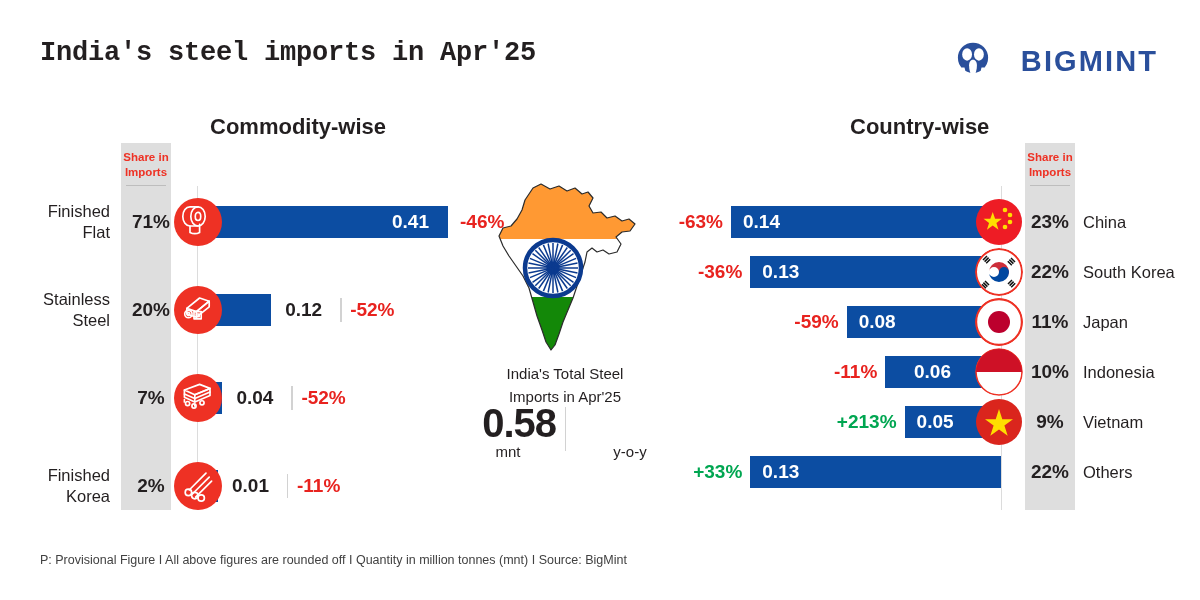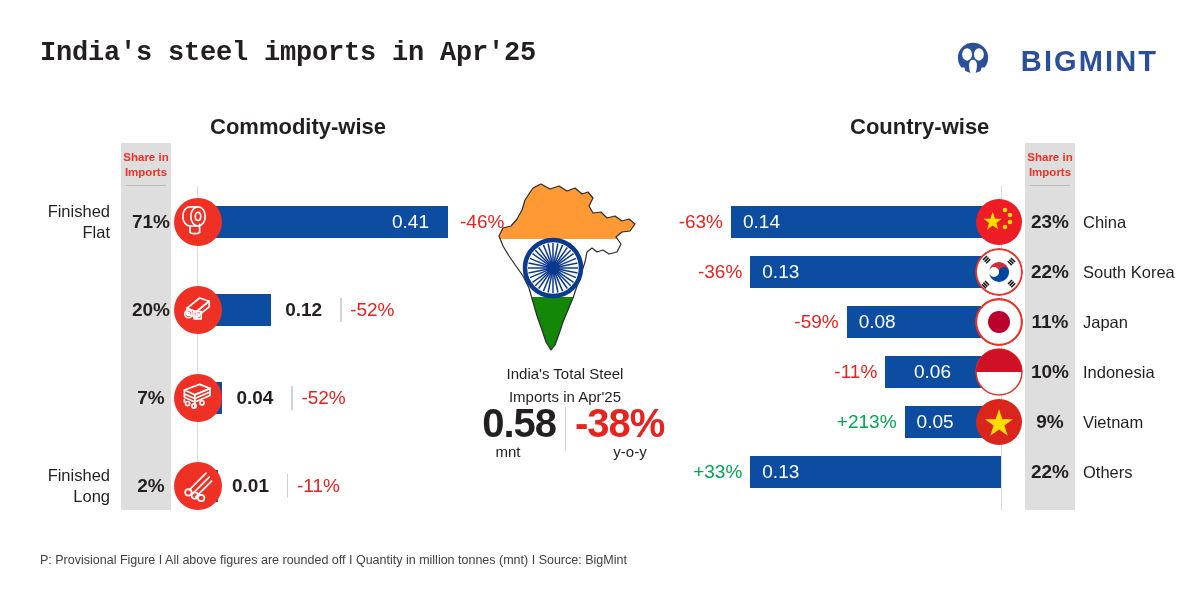--- a/index.html
+++ b/index.html
@@ -67,29 +67,29 @@
     position:absolute;left:1083px;font-size:16.5px;color:#231f20;
     top:50%;transform:translateY(-50%);white-space:nowrap;
   }
 
   
   .bar{position:absolute;background:#0c4da2;height:32px;top:50%;transform:translateY(-50%);}
   .bar-l{left:198px;}
 
   .val-in{
     position:absolute;top:50%;transform:translateY(-50%);
-    font-size:19px;font-weight:normal;color:#ffffff;
+    font-size:19px;font-weight:bold;color:#ffffff;
   }
   .val-out{
     position:absolute;top:50%;transform:translateY(-50%);
     font-size:19px;font-weight:bold;color:#231f20;white-space:nowrap;
   }
   .pct{
     position:absolute;top:50%;transform:translateY(-50%);
-    font-size:19px;font-weight:normal;white-space:nowrap;
+    font-size:19px;font-weight:bold;white-space:nowrap;
   }
   .neg{color:#e8231f;}
   .pos{color:#00a651;}
   .divider{
     position:absolute;top:50%;transform:translateY(-50%);
     width:1.4px;height:24px;background:#d2d2d2;
   }
 
   
   .circ{
@@ -176,20 +176,24 @@
               <ellipse cx="30" cy="21" rx="9" ry="12"></ellipse>
               <ellipse cx="30" cy="21" rx="3.4" ry="5"></ellipse>
       <path d="M30 9 L20 9 a9 12 0 0 0 0 24 L30 33"></path>
       <path d="M20 33 L20 41 a9 5.5 0 0 0 12 0 L32 31"></path>
             </g>
           </svg></div>
         <div class="val-in" style="left:392px">0.41</div>
         <div class="pct neg" style="left:460px">-46%</div>
       </div>
       <div class="row row-l" style="top: 284px;">
+        <div class="cat-label">
+          <div>Stainless</div>
+          <div>Steel</div>
+        </div>
         <div class="share-val">20%</div>
         <div class="bar bar-l" style="width:73.17073170731707px"></div>
         <div class="circ circ-cmd"><svg viewBox="0 0 60 56" width="48" height="48">
             <g stroke="#fff" stroke-width="2.1" fill="none" stroke-linejoin="round" stroke-linecap="round">
               <path d="M16 26 L32 13 L44 17 L28 30 Z"></path>
               <path d="M16 26 L16 33 L28 37 L28 30"></path>
       <path d="M28 30 L44 17 L44 24 L28 37"></path>
       <ellipse cx="18" cy="33" rx="4.6" ry="4.6"></ellipse>
               <ellipse cx="18" cy="33" rx="1.8" ry="1.8"></ellipse>
       <rect x="25" y="30" width="9" height="9"></rect>
@@ -215,21 +219,21 @@
       <path d="M13 30 L13 33 M26 36 L26 38"></path>
             </g>
           </svg></div>
         <div class="val-out" style="left:236.390243902439px">0.04</div>
         <div class="divider" style="left:291.390243902439px"></div>
         <div class="pct neg" style="left:301.390243902439px">-52%</div>
       </div>
       <div class="row row-l" style="top: 460px;">
         <div class="cat-label">
           <div>Finished</div>
-          <div>Long</div>
+          <div>Korea</div>
         </div>
         <div class="share-val">2%</div>
         <div class="bar bar-l" style="width:20px"></div>
         <div class="circ circ-cmd"><svg viewBox="0 0 60 56" width="48" height="48">
             <g stroke="#fff" stroke-width="2.1" fill="none" stroke-linejoin="round" stroke-linecap="round">
               <path d="M40 12 L19 33"></path>
               <path d="M44 17 L23 38"></path>
               <path d="M47 22 L27 42"></path>
       <ellipse cx="18" cy="36" rx="4" ry="4"></ellipse>
               <ellipse cx="26" cy="40" rx="4" ry="4"></ellipse>
@@ -286,21 +290,20 @@
 
   <div class="ctr-cap">
     <div>India's Total Steel</div>
     <div>Imports in Apr'25</div>
   </div>
 
   <div class="ctr-figs">
     <div class="big-num">0.58</div>
     <div class="unit">mnt</div>
     <div class="ctr-div"></div>
-    <div class="big-pct">-38%</div>
     <div class="yoy">y-o-y</div>
   </div>
 
   <div id="right-rows">
       <div class="row row-r" style="top: 196px;">
         <div class="bar" style="left:71px;width:270px"></div>
         <div class="val-in" style="left:83px">0.14</div>
         <div class="pct neg" style="left:63px;transform:translate(-100%,-50%)">-63%</div>
         <div class="circ circ-flag"><svg viewBox="0 0 48 48" width="48" height="48">
             <circle cx="24" cy="24" r="23" fill="#ee1c25"></circle>

